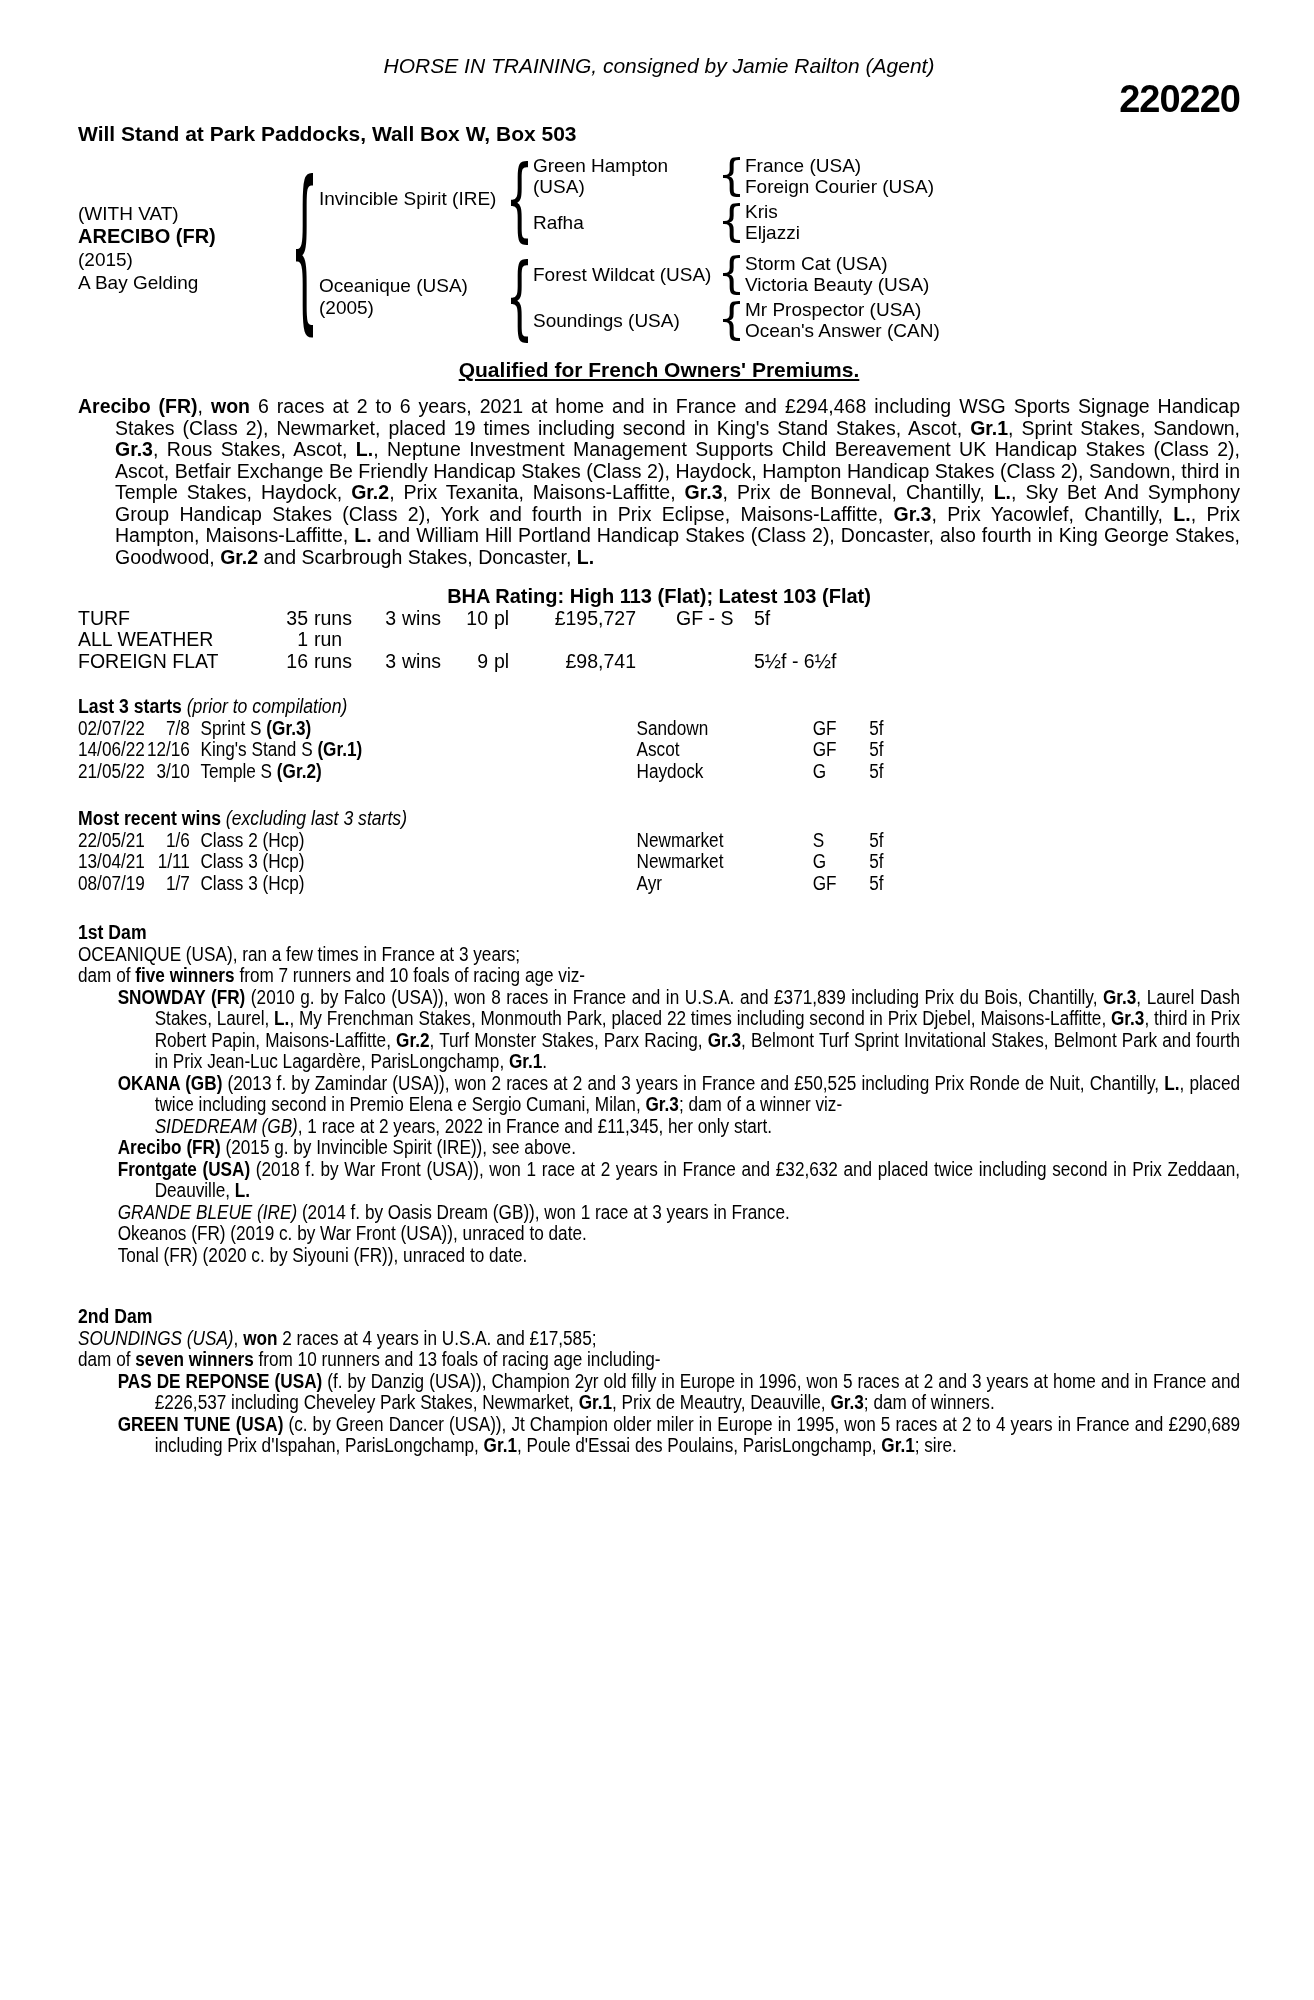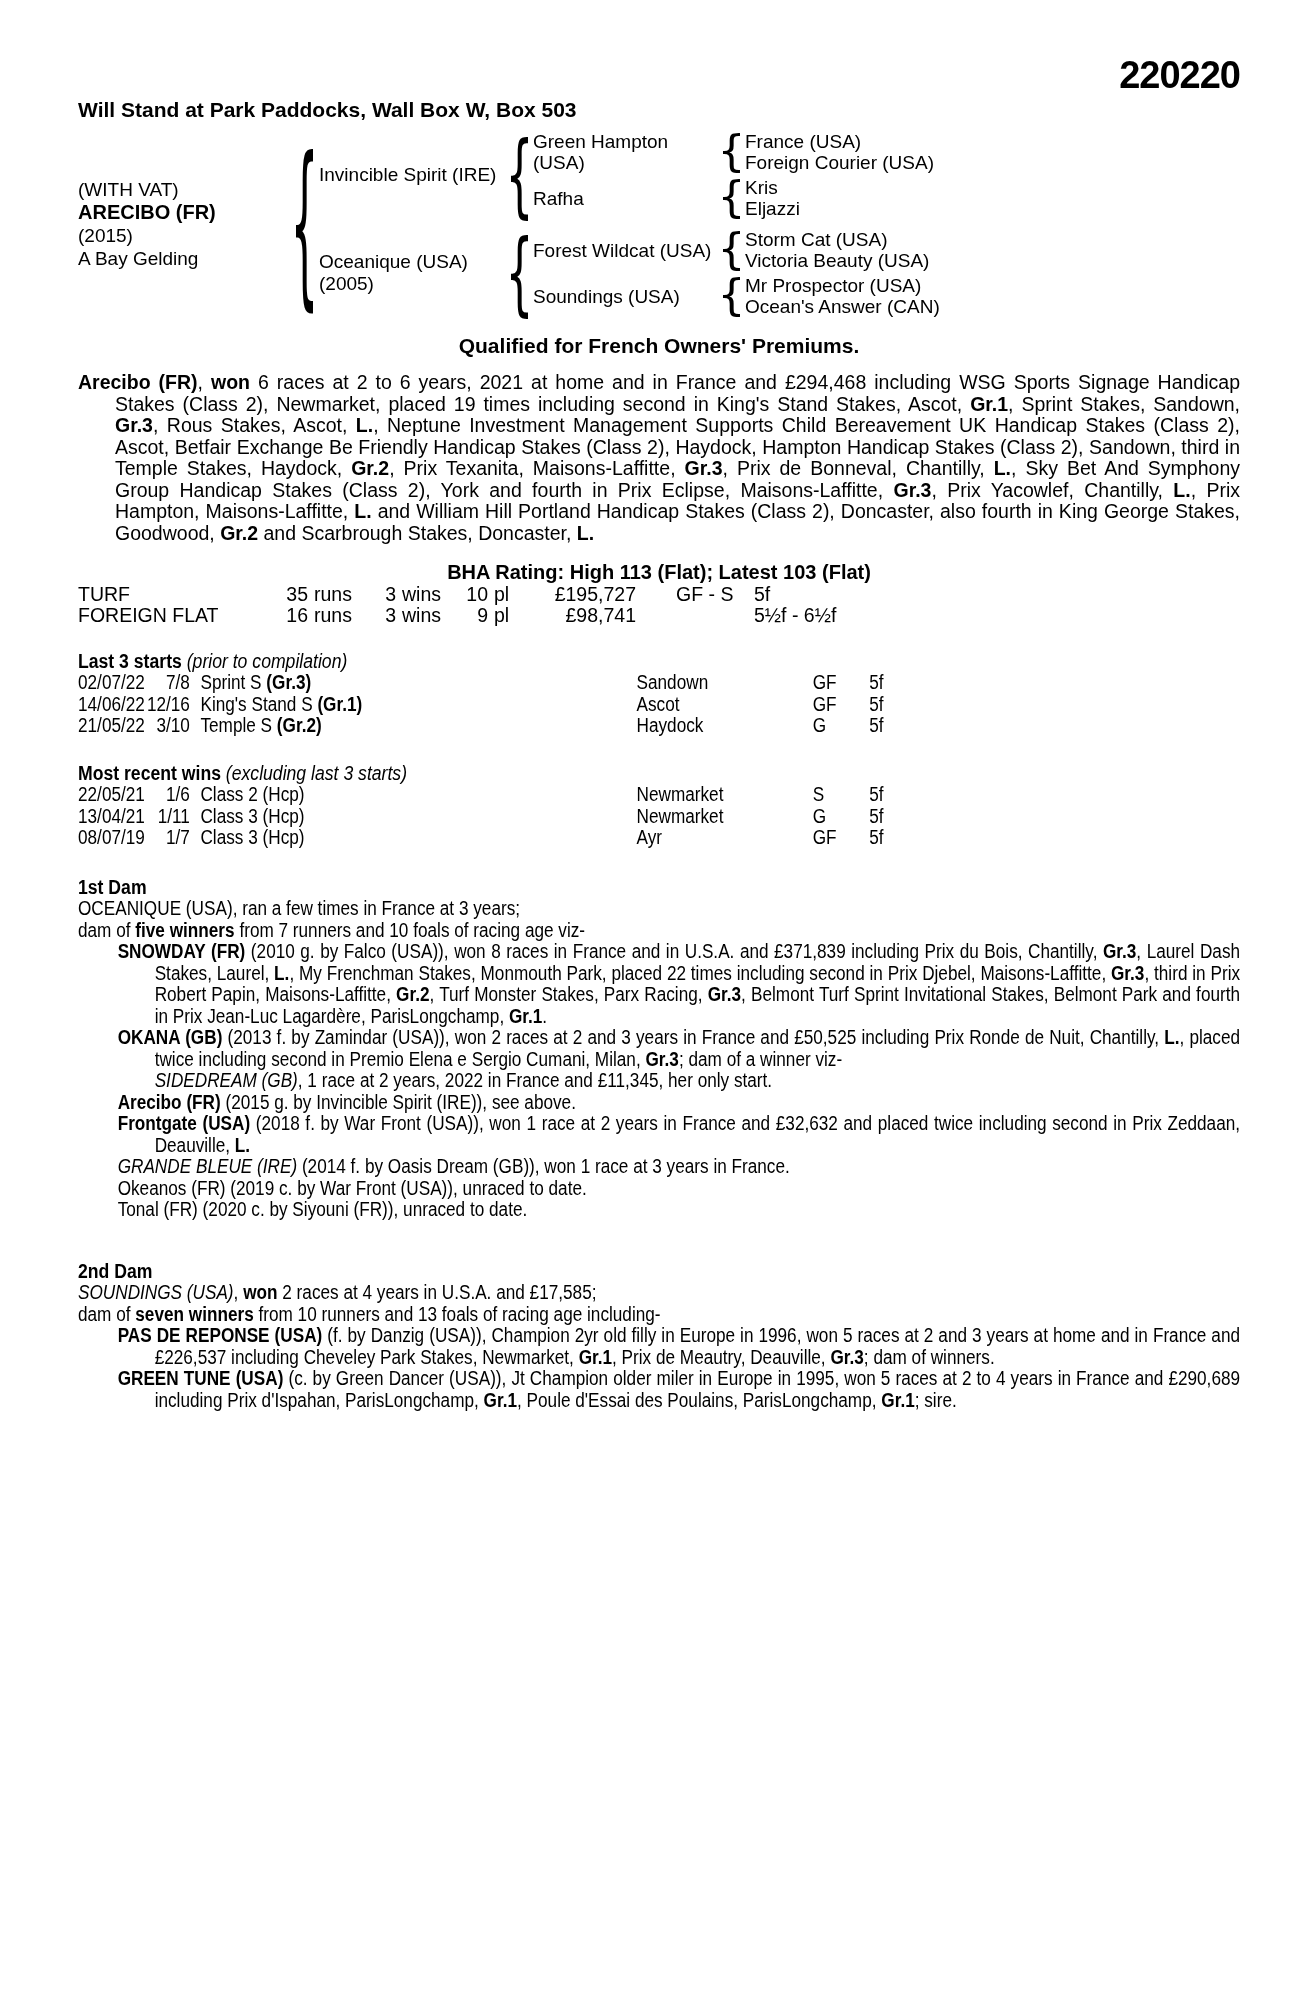--- a/index.html
+++ b/index.html
@@ -27,21 +27,21 @@
   .br-s span{transform:scaleY(0.95);}
   .halves{display:flex;flex-direction:column;}
   .half{display:flex;align-items:center;margin:3px 0;}
   .g1cell{width:192px;padding-left:6px;line-height:22px;}
   .quarters{display:flex;flex-direction:column;}
   .quarter{display:flex;align-items:center;margin:1px 0;}
   .g2cell{width:190px;padding-left:5px;line-height:21px;}
   .g3col{display:flex;flex-direction:column;padding-left:5px;}
   .g3col div{line-height:21px;height:21px;}
 
-  .qualified{font-size:21px;font-weight:bold;margin-top:12px;}
+  .qualified{font-size:21px;font-weight:bold;margin-top:12px;text-decoration:underline;}
 
   .race-record{margin-top:14px;font-size:19.5px;line-height:21.5px;text-align:justify;}
   .hang{padding-left:37px;text-indent:-37px;}
 
   .bha{margin-top:18px;font-size:19.5px;line-height:21.5px;}
   .bha-title{font-weight:bold;font-size:20px;text-align:center;}
   .bha-row{display:grid;grid-template-columns:200px 30px 64px 24px 64px 28px 48px 100px 118px auto;}
   .num{text-align:right;}
   .unit{padding-left:6px;}
   .money{text-align:right;}
@@ -61,20 +61,21 @@
   .dam-head{font-weight:bold;font-size:20px;}
   .dam-body{text-align:justify;}
   .l1{padding-left:87px;text-indent:-42px;}
   .l2{padding-left:87px;text-indent:0;}
 </style>
 </head>
 <body>
 
 <div class="sheet">
 
+  <div class="consign-line center">HORSE IN TRAINING, consigned by Jamie Railton (Agent)</div>
 
   <div class="lot-row">
     <div class="lot-num">220</div>
     <div class="lot-num">220</div>
   </div>
 
   <div class="stand-line">Will Stand at Park Paddocks, Wall Box W, Box 503</div>
 
   <div class="ped">
     <div class="ped-subject">
@@ -164,20 +165,32 @@
       <span class="unit">runs</span>
       <span class="num">3</span>
       <span class="unit">wins</span>
       <span class="num">10</span>
       <span class="unit">pl</span>
       <span class="money">£195,727</span>
       <span class="going-c">GF - S</span>
       <span class="dist-c">5f</span>
     </div>
     <div class="bha-row">
+      <span>ALL WEATHER</span>
+      <span class="num">1</span>
+      <span class="unit">run</span>
+      <span class="num"></span>
+      <span class="unit"></span>
+      <span class="num"></span>
+      <span class="unit"></span>
+      <span class="money"></span>
+      <span class="going-c"></span>
+      <span class="dist-c"></span>
+    </div>
+    <div class="bha-row">
       <span>FOREIGN FLAT</span>
       <span class="num">16</span>
       <span class="unit">runs</span>
       <span class="num">3</span>
       <span class="unit">wins</span>
       <span class="num">9</span>
       <span class="unit">pl</span>
       <span class="money">£98,741</span>
       <span class="going-c"></span>
       <span class="dist-c">5½f - 6½f</span>

